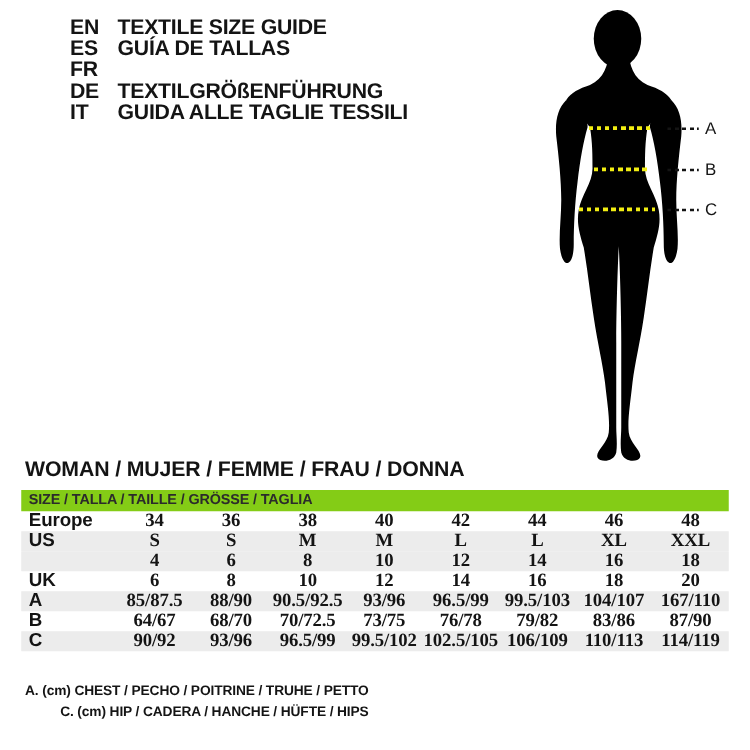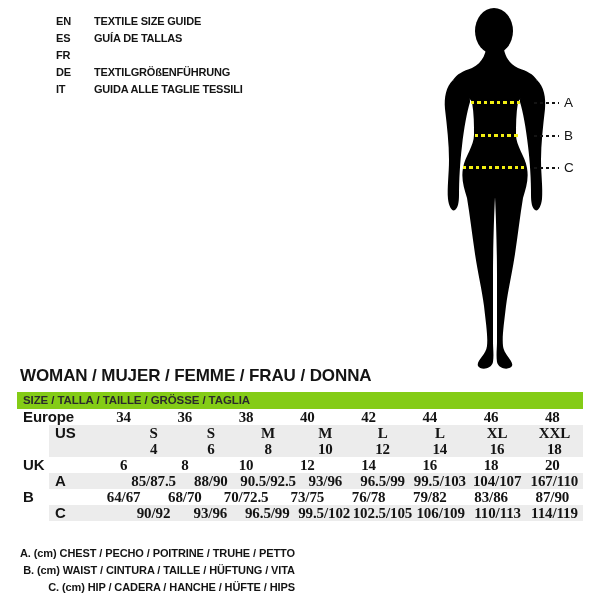--- a/index.html
+++ b/index.html
@@ -3,40 +3,40 @@
 <meta charset="utf-8">
 <style>
   html,body { margin:0; padding:0; background:#ffffff; }
   .page {
     position:relative; width:600px; height:600px; background:#ffffff;
     font-family:"Liberation Sans", sans-serif; color:#141414; overflow:hidden;
   }
 
   
   .lang-block { position:absolute; left:22px; top:13px; }
-  .lang-row { display:flex; line-height:17px; font-size:11px; font-weight:700; letter-spacing:-0.2px; white-space:nowrap;padding-left:34px; }
+  .lang-row { display:flex; line-height:17px; font-size:17px; font-weight:700; letter-spacing:-0.2px; white-space:nowrap;padding-left:34px; }
   .lang-code { width:38px; flex:0 0 38px; }
 
   
   .figure { position:absolute; left:432px; top:4px; width:165px; height:370px; }
   .figure svg { position:absolute; left:0; top:0; display:block; }
   .mline { position:absolute; height:3px; }
   .mline.yellow { background:repeating-linear-gradient(90deg,#f2ee12 0 3.5px,transparent 3.5px 6.5px); }
   .mline.black  { height:2px; background:repeating-linear-gradient(90deg,#141414 0 3px,transparent 3px 6px); }
   .mlabel { position:absolute; font-size:13.5px; font-weight:400; color:#141414; }
 
   
   .woman-title { position:absolute; left:20px; top:366px; font-size:17px; font-weight:700; letter-spacing:-0.1px; }
 
   
   .size-table { position:absolute; left:17px; top:392px; width:566px; }
   .thead { height:17px; line-height:17px; background:#84cc16; color:#2b2b2b;
            font-size:11.5px; font-weight:700; padding-left:6px; letter-spacing:-0.1px; }
   .trow { display:flex; height:16px; line-height:16px; font-size:15px; font-weight:700; letter-spacing:-0.1px; }
-  .trow.shade { background:#ececec;margin-left:32px; }
+  .trow.shade { background:#ececec; }
   .tlabel { flex:0 0 70px; padding-left:6px; }
   .tcell { flex:1; text-align:center;font-family:Liberation Serif, serif; }
 
   
   .legend { position:absolute; left:20px; top:545px; }
   .legend-line { line-height:17px; font-size:11px; font-weight:700; letter-spacing:-0.1px; white-space:nowrap;text-align:right; }
 </style>
 </head>
 <body>
 
@@ -224,17 +224,16 @@
       <div class="tcell">99.5/102</div>
       <div class="tcell">102.5/105</div>
       <div class="tcell">106/109</div>
       <div class="tcell">110/113</div>
       <div class="tcell">114/119</div>
     </div>
   </div>
 
   <div class="legend">
     <div class="legend-line">A. (cm) CHEST / PECHO / POITRINE / TRUHE / PETTO</div>
-    <div class="legend-line">B. (cm) WAIST / CINTURA / TAILLE / HÜFTUNG / VITA</div>
     <div class="legend-line">C. (cm) HIP / CADERA / HANCHE / HÜFTE / HIPS</div>
   </div>
 
 </div>
 
 </body></html>

